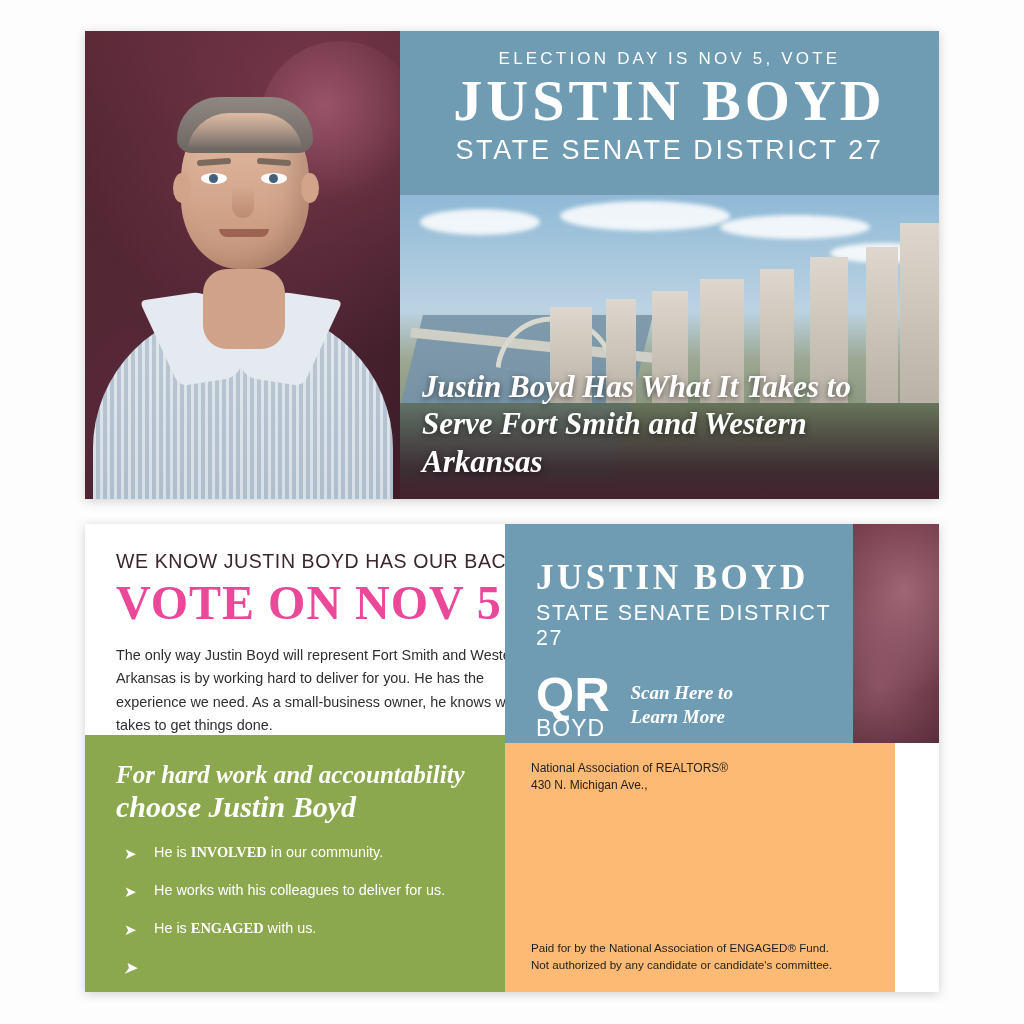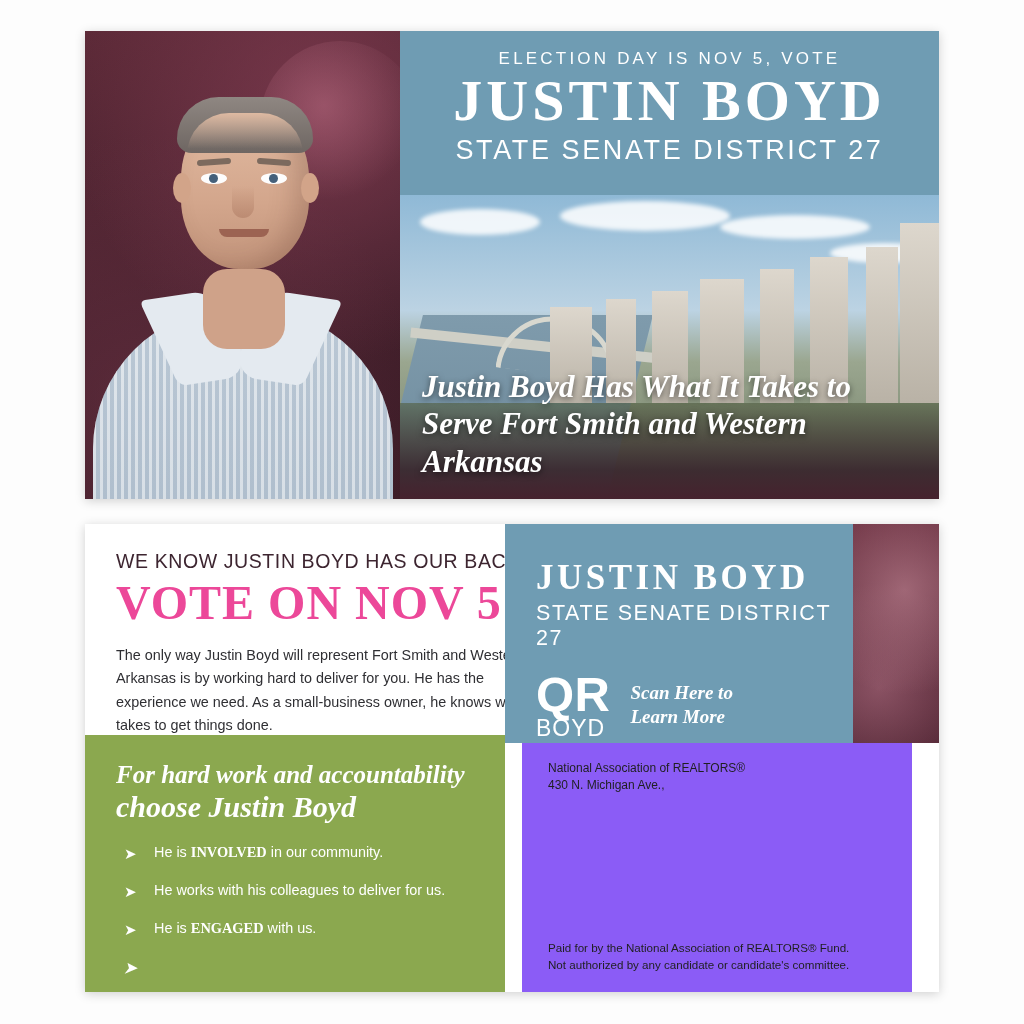--- a/index.html
+++ b/index.html
@@ -391,24 +391,23 @@
     top: 1px;
     font-size: 15px;
     color: #ffffff;
   }
   .bullets li b { font-weight: 700; font-family: Liberation Serif, serif; }
   .bullets li.italic { font-style: italic; font-weight: 700; }
   .address-area {
     position: absolute;
     left: 420px; top: 219px;
     width: 390px; height: 249px;
-    background: #8b5cf6;
+    background: #fdba74;
     padding: 17px 0 0 26px;
     box-sizing: border-box;
-    margin-left: 17px;
   }
   .addr {
     font-size: 12px;
     line-height: 1.38;
     color: #1f1f1f;
   }
   .disclaimer {
     position: absolute;
     left: 26px;
     bottom: 18px;
@@ -524,19 +523,19 @@
         </li>
       </ul>
     </div>
 
     <div class="address-area">
       <div class="addr">
         <div>National Association of REALTORS®</div>
         <div>430 N. Michigan Ave.,</div>
       </div>
       <div class="disclaimer">
-        <div>Paid for by the National Association of REALTORS® Fund.</div>
+        <div>Paid for by the National Association of ENGAGED® Fund.</div>
         <div>Not authorized by any candidate or candidate's committee.</div>
       </div>
     </div>
 
   </div>
 </div>
 
 </body></html>

